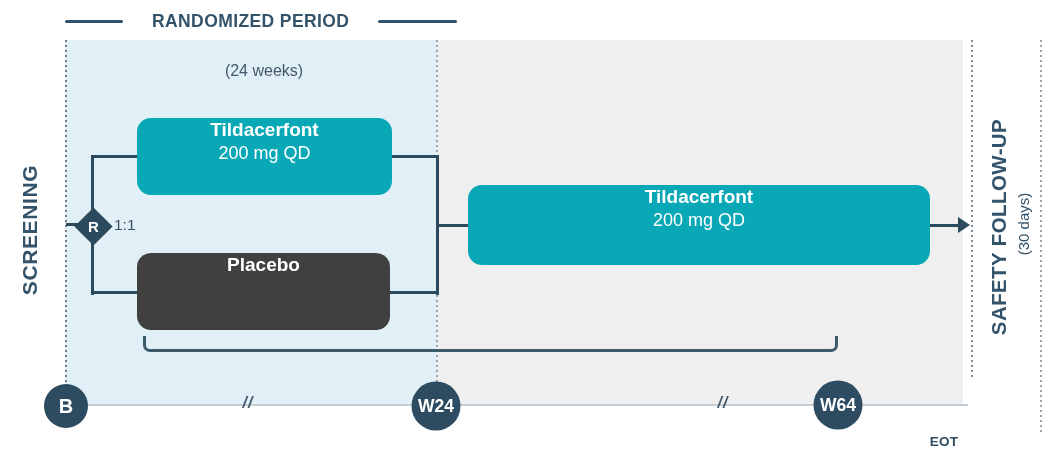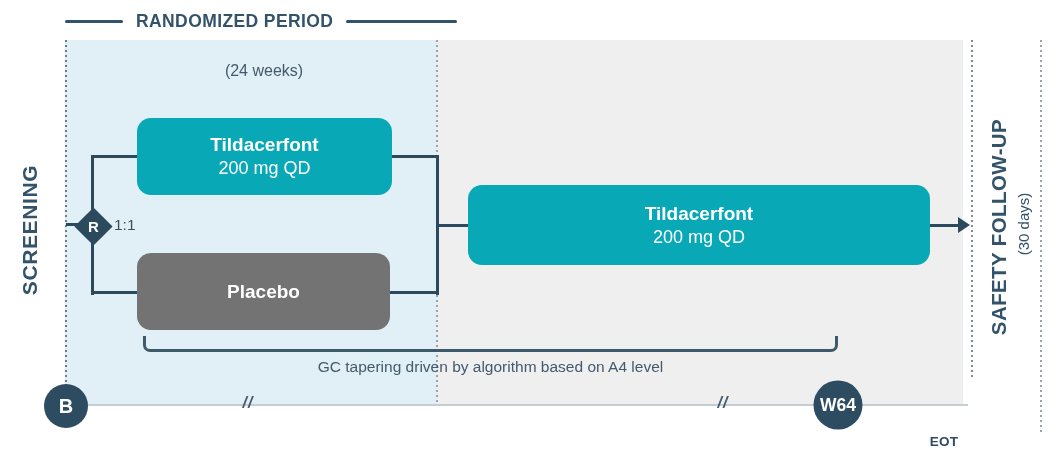--- a/index.html
+++ b/index.html
@@ -6,21 +6,21 @@
   #diagram{
     position:relative;
     width:1063px;height:462px;
     background:#ffffff;
     font-family:"Liberation Sans", sans-serif;
     overflow:hidden;
   }
   
   .hdr{
     position:absolute;top:9px;height:24px;
-    display:flex;align-items:center;gap:13px;
+    display:flex;align-items:center;gap:29px;
     color:#33536B;font-weight:bold;font-size:17.5px;letter-spacing:.4px;
     white-space:nowrap;
   }
   .hdr-line{height:3px;background:#33536B;border-radius:2px;}
   #hdr-rand{left:65px;width:392px;}
   #hdr-ole{left:489px;width:447px;}
   #hdr-rand .hdr-line.first{width:58px;}
   #hdr-ole  .hdr-line.first{width:88px;}
   .hdr-line.last{flex:1;}
   
@@ -45,27 +45,27 @@
   .vlabel{
     position:absolute;white-space:nowrap;color:#33536B;
     transform:translate(-50%,-50%) rotate(-90deg);
   }
   #screening{left:30px;top:230px;font-weight:bold;font-size:21px;letter-spacing:.6px;}
   #safety{left:999px;top:227px;font-weight:bold;font-size:20.5px;letter-spacing:.4px;}
   #thirtydays{left:1023px;top:224px;font-size:15px;}
   
   .box{
     position:absolute;border-radius:14px;color:#fff;
-    display:flex;flex-direction:column;justify-content:center;align-items:center;
+    display:flex;flex-direction:column;justify-content:flex-start;align-items:center;
     text-align:center;line-height:1.25;
   }
   .box .l1{font-weight:bold;font-size:19px;}
   .box .l2{font-size:18px;}
   #box-tild-rand{left:137px;top:118px;width:255px;height:77px;background:#09A8B6;}
-  #box-placebo{left:137px;top:253px;width:253px;height:77px;background:#737373;}
+  #box-placebo{left:137px;top:253px;width:253px;height:77px;background:#404040;}
   #box-tild-ole{left:468px;top:185px;width:462px;height:80px;background:#09A8B6;}
   
   .cline{position:absolute;background:#2C4A5E;}
   #c-stub{left:66px;top:223px;width:12px;height:3px;}
   #c-vleft{left:91px;top:155px;width:3px;height:140px;}
   #c-htl{left:91px;top:155px;width:47px;height:3px;}
   #c-hbl{left:91px;top:291px;width:47px;height:3px;}
   #c-htr{left:392px;top:155px;width:47px;height:3px;}
   #c-hbr{left:390px;top:291px;width:49px;height:3px;}
   #c-vright{left:436px;top:155px;width:3px;height:140px;}
@@ -162,22 +162,22 @@
   </div>
   <div class="box" id="box-placebo">
     <div class="l1">Placebo</div>
   </div>
   <div class="box" id="box-tild-ole">
     <div class="l1">Tildacerfont</div>
     <div class="l2">200 mg QD</div>
   </div>
 
   <div id="bracket"></div>
-  <div id="bracket-note">GC tapering driven by algorithm based on A4 level</div>
 
   <div id="tl-axis"></div>
   <div class="tl-break" id="tl-break1">//</div>
   <div class="tl-break" id="tl-break2">//</div>
   <div class="tl-circle" id="tl-b">B</div>
+  <div class="tl-circle" id="tl-w24">W24</div>
   <div class="tl-circle" id="tl-w64">W64</div>
   <div id="eot">EOT</div>
 
 </div>
 
 </body></html>

